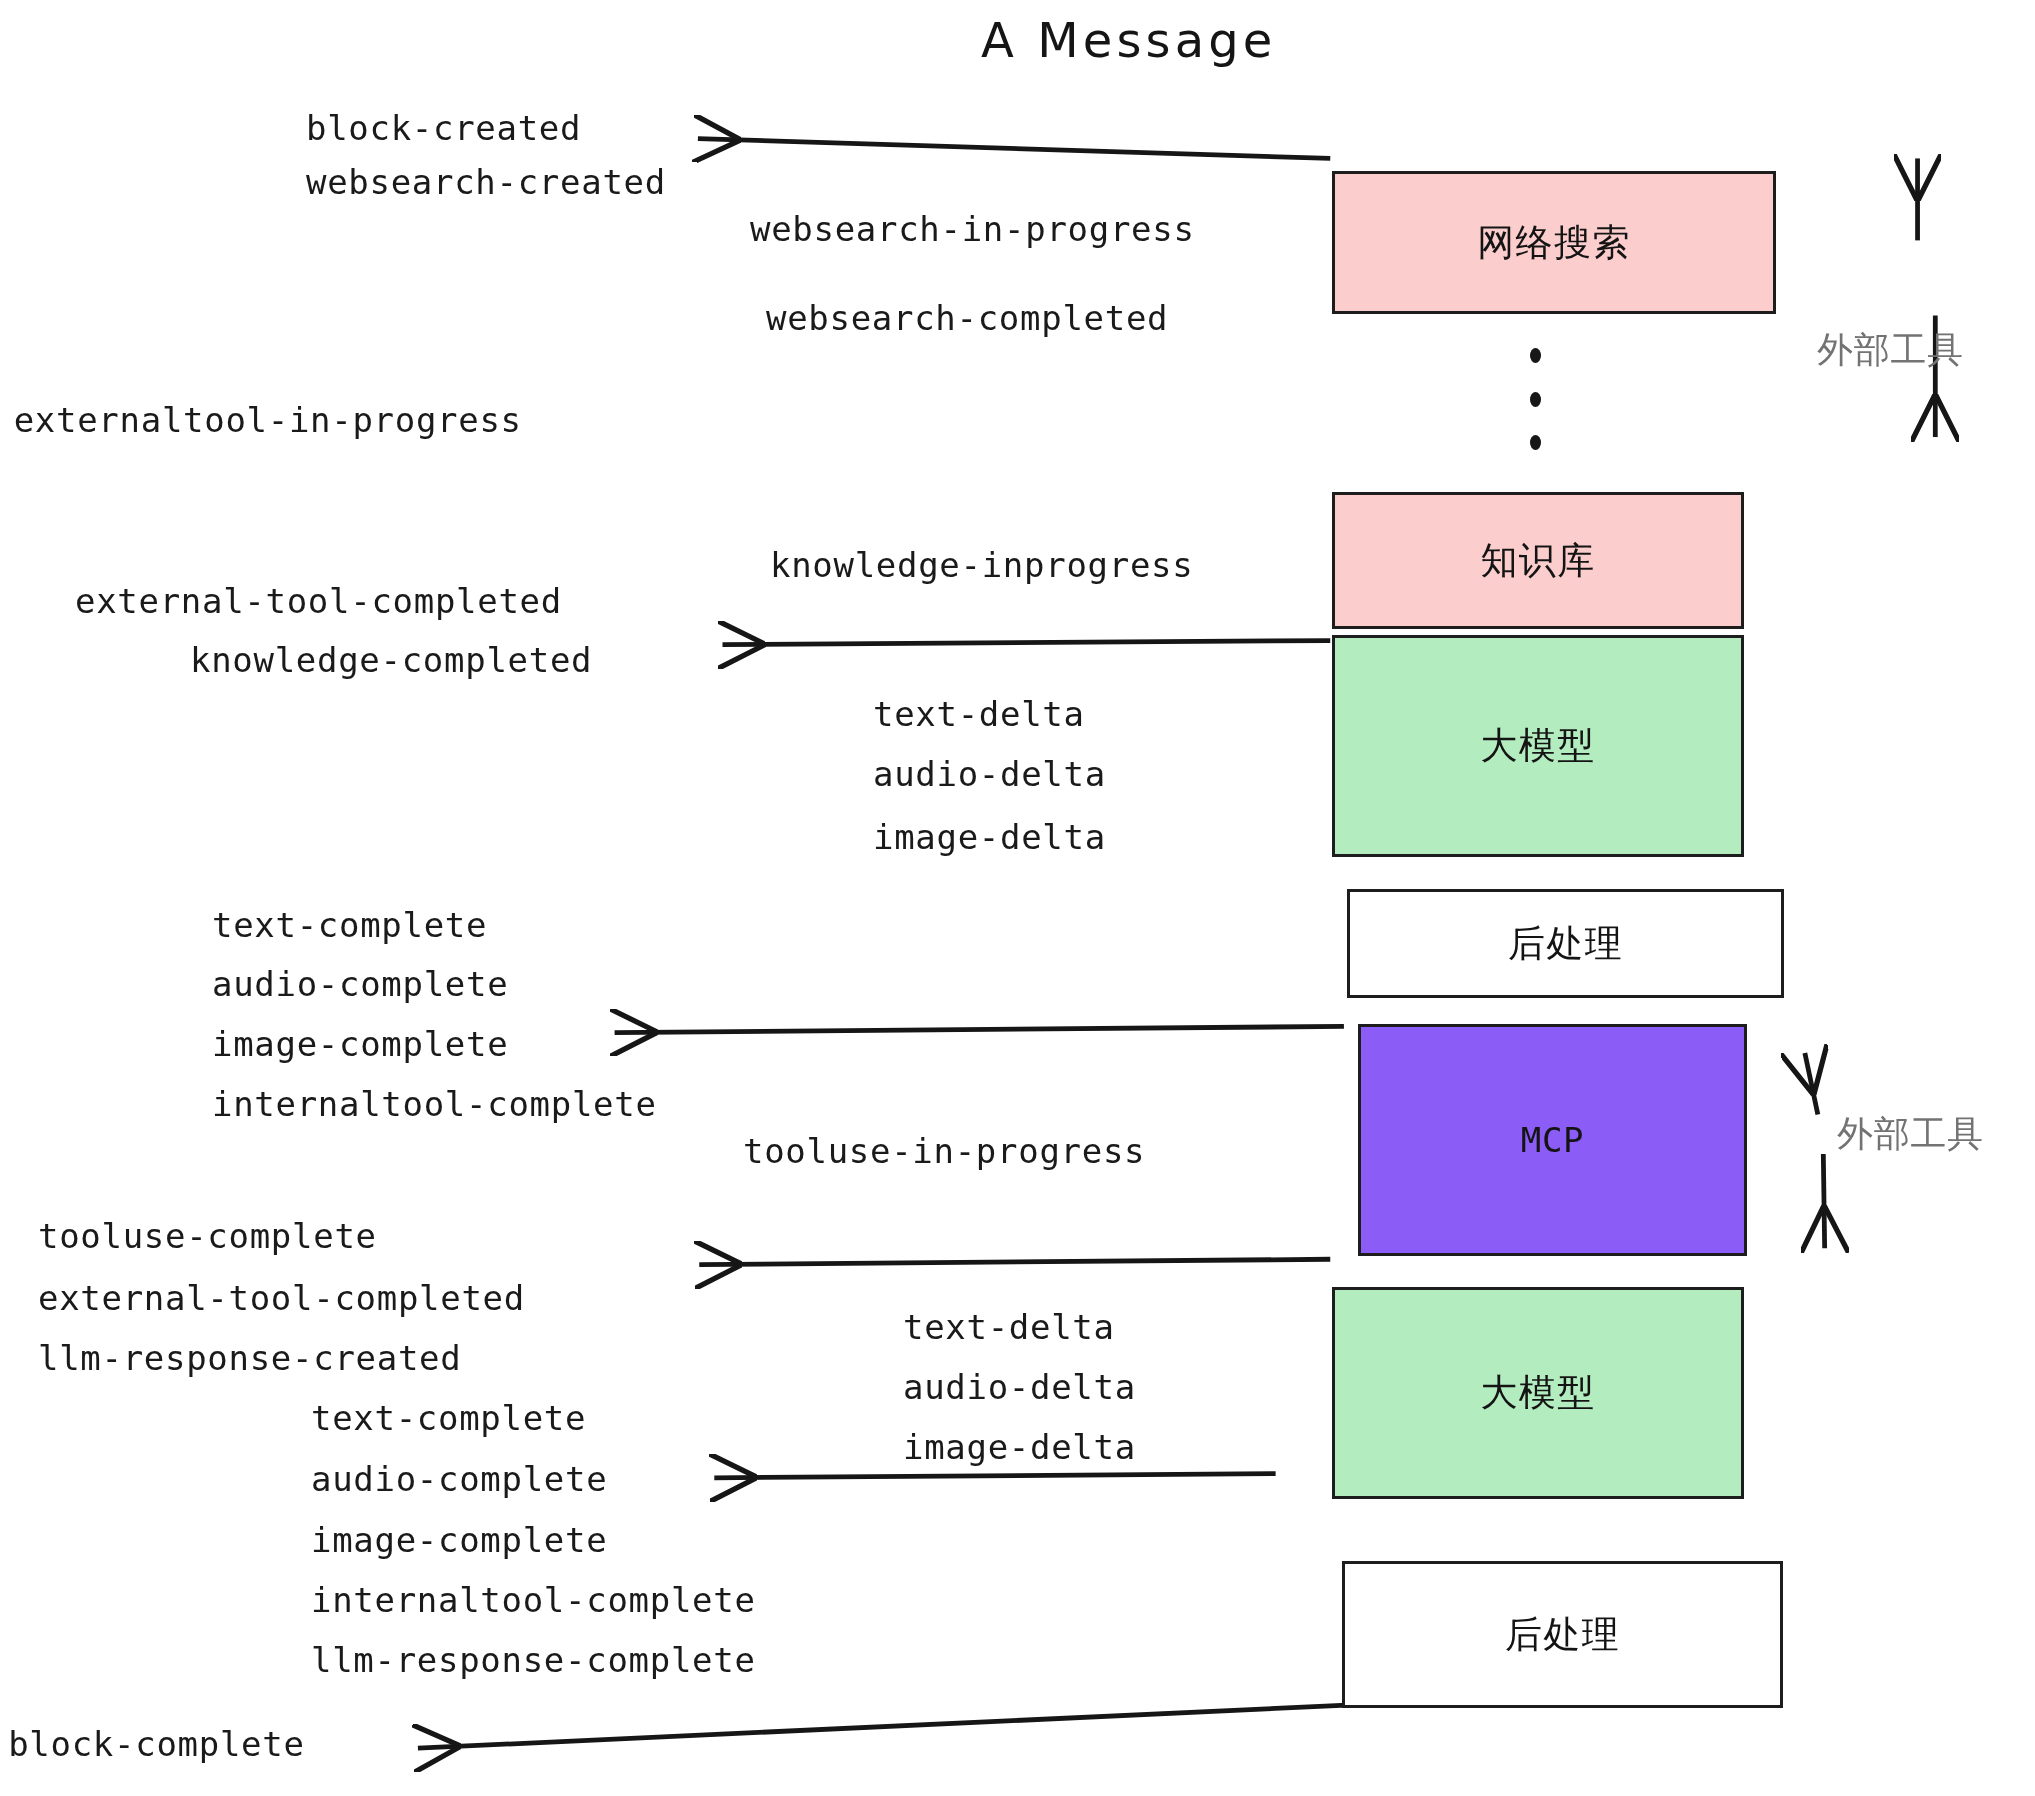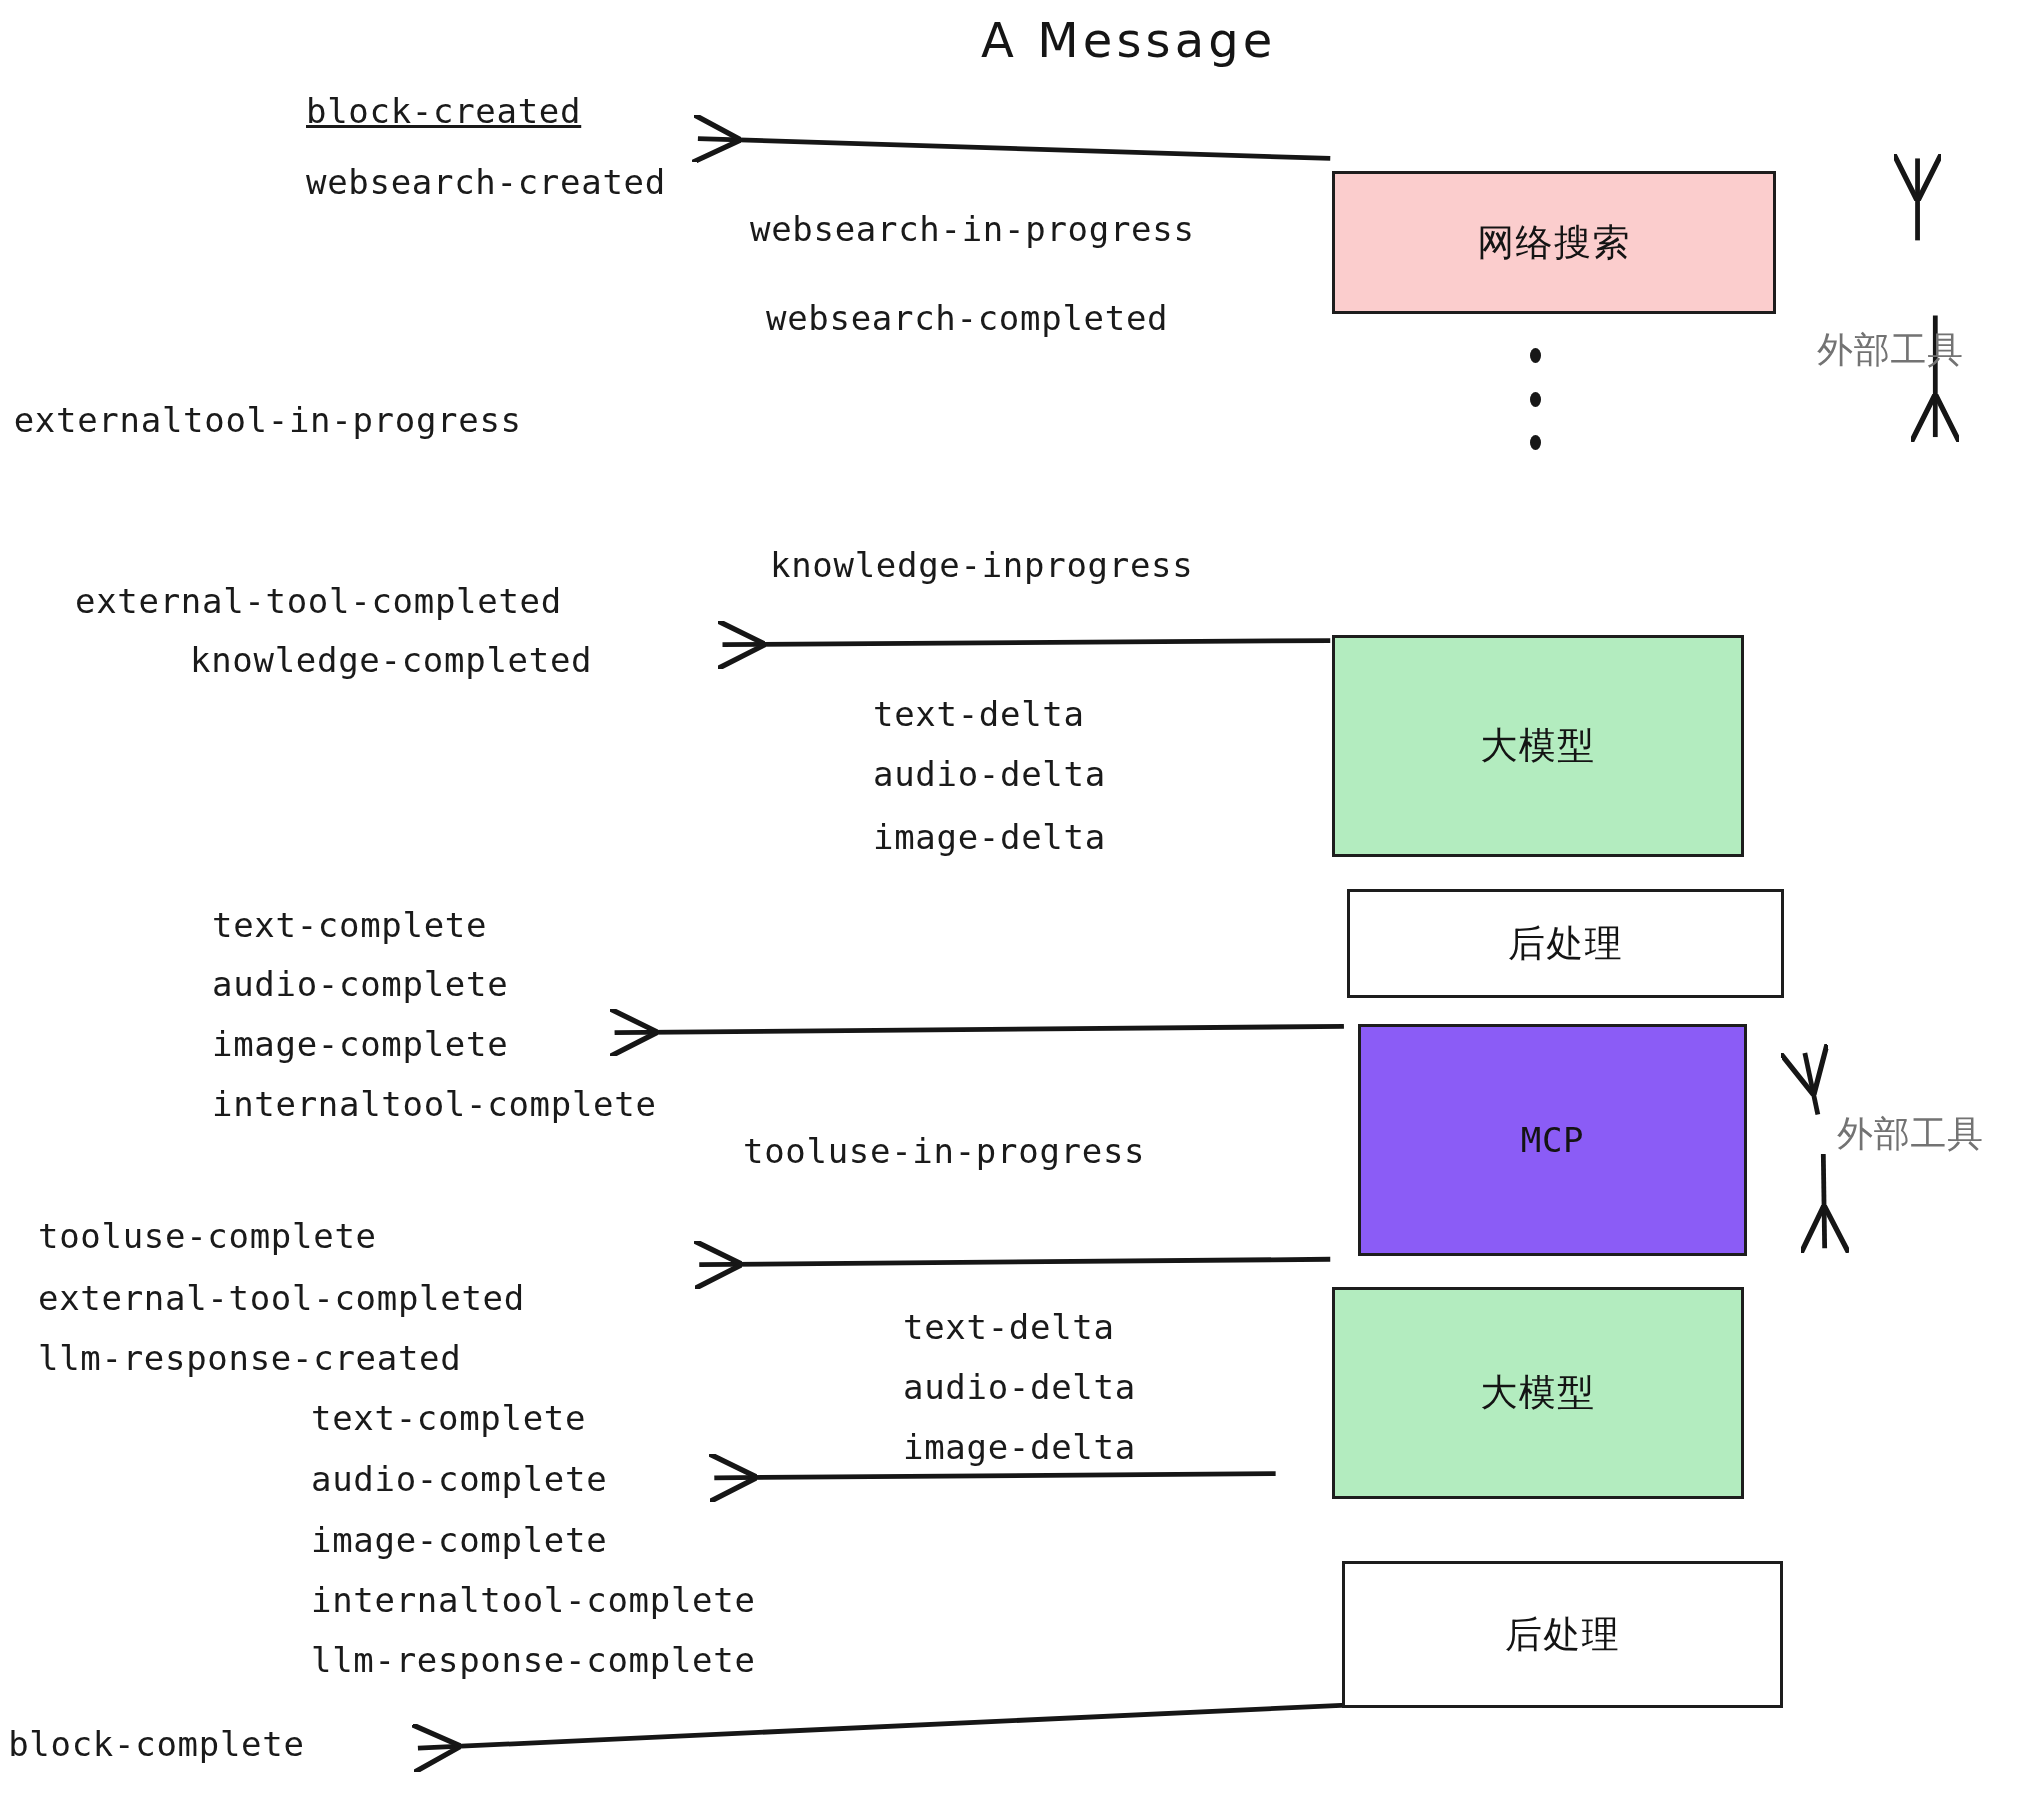--- a/index.html
+++ b/index.html
@@ -118,20 +118,23 @@
   <div class="boxnode" style="left:1332px; top:171px; width:444px; height:143px; background:#fbcdcd;">
     <span>网络搜索</span>
   </div>
 
   <div class="vdots" style="left:1529px; top:348px; width:13.7px; height:102px;">
     <span></span>
     <span></span>
     <span></span>
   </div>
 
+  <div class="boxnode" style="left:1332px; top:492px; width:412px; height:137px; background:#fbcdcd;">
+    <span>知识库</span>
+  </div>
 
   <div class="boxnode" style="left:1332px; top:635px; width:412px; height:222px; background:#b3ecbf;">
     <span>大模型</span>
   </div>
 
   <div class="boxnode" style="left:1347px; top:889px; width:437px; height:109px; background:#ffffff;">
     <span>后处理</span>
   </div>
 
   <div class="boxnode mono" style="left:1358px; top:1024px; width:389px; height:232px; background:#8b5cf6;">
@@ -143,21 +146,21 @@
   </div>
 
   <div class="boxnode" style="left:1342px; top:1561px; width:441px; height:147px; background:#ffffff;">
     <span>后处理</span>
   </div>
 
   <div class="sidelabel" style="left:1817px; top:326px;">外部工具</div>
 
   <div class="sidelabel" style="left:1837px; top:1110px;">外部工具</div>
 
-  <div class="evt" style="left:306px; top:94px;text-decoration:underline;">block-created</div>
+  <div class="evt" style="left:306px; top:111px;">block-created</div>
   <div class="evt" style="left:306px; top:165px;">websearch-created</div>
   <div class="evt" style="left:750px; top:212px;">websearch-in-progress</div>
   <div class="evt" style="left:766px; top:301px;text-align:right;">websearch-completed</div>
   <div class="evt" style="left:13.7px; top:403px;">externaltool-in-progress</div>
 
   <div class="evt" style="left:770px; top:548px;">knowledge-inprogress</div>
   <div class="evt" style="left:75px; top:584px;">external-tool-completed</div>
   <div class="evt" style="left:190px; top:643px;">knowledge-completed</div>
 
   <div class="evt" style="left:873px; top:697px;">text-delta</div>

